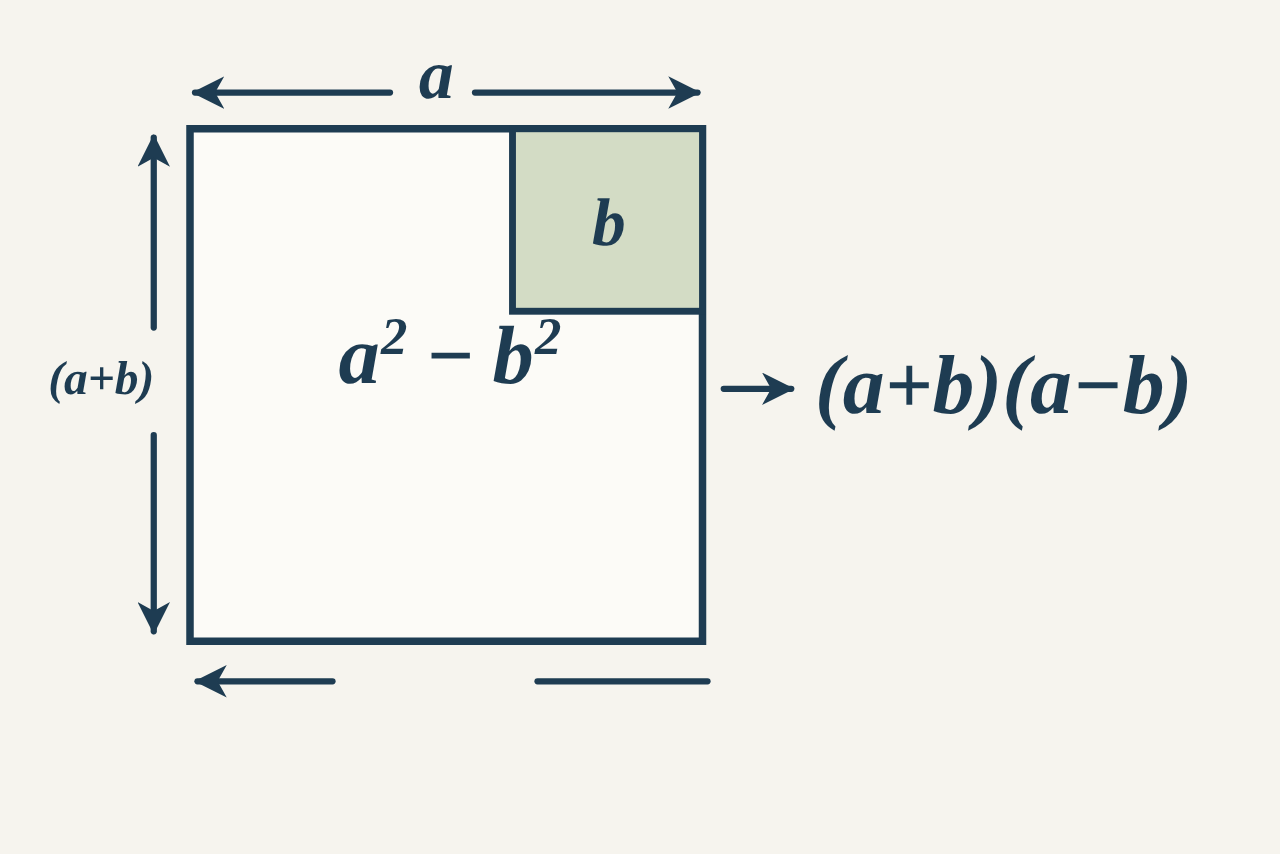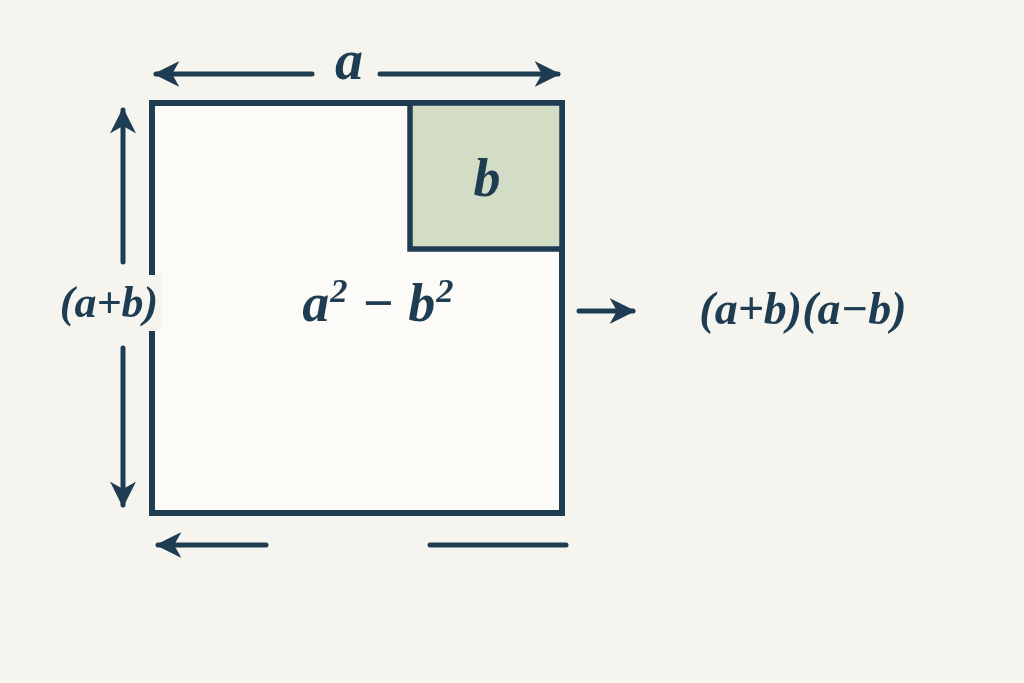--- a/index.html
+++ b/index.html
@@ -27,24 +27,24 @@
     font-style:italic;
     font-weight:600;
     color:var(--ink);
     white-space:nowrap;
     line-height:1;
     background:var(--background);
     padding:0 8px;
   }
   .lbl.on-fill{background:transparent;padding:0;}
   .lbl-a{left:349px;top:60px;font-size:56px;}
-  .lbl-aplusb{left:109px;top:303px;font-size:44px;padding:6px 4px;}
+  .lbl-aplusb{left:81px;top:303px;font-size:38px;padding:6px 4px;}
   .lbl-b{left:487px;top:178px;font-size:54px;}
-  .lbl-area{left:360px;top:303px;font-size:54px;margin-left:18px;}
-  .lbl-result{left:803px;top:309px;font-size:46px;background:transparent;}
+  .lbl-area{left:360px;top:285px;font-size:66px;}
+  .lbl-result{left:803px;top:309px;font-size:67px;background:transparent;}
   .lbl-aminusb{left:350px;top:551px;font-size:50px;padding:0 10px;}
   .lbl sup{
     font-size:64%;
     font-style:italic;
     vertical-align:baseline;
     position:relative;
     top:-0.55em;
     margin-left:1px;
   }
   .lbl .op{margin:0 14px;}

